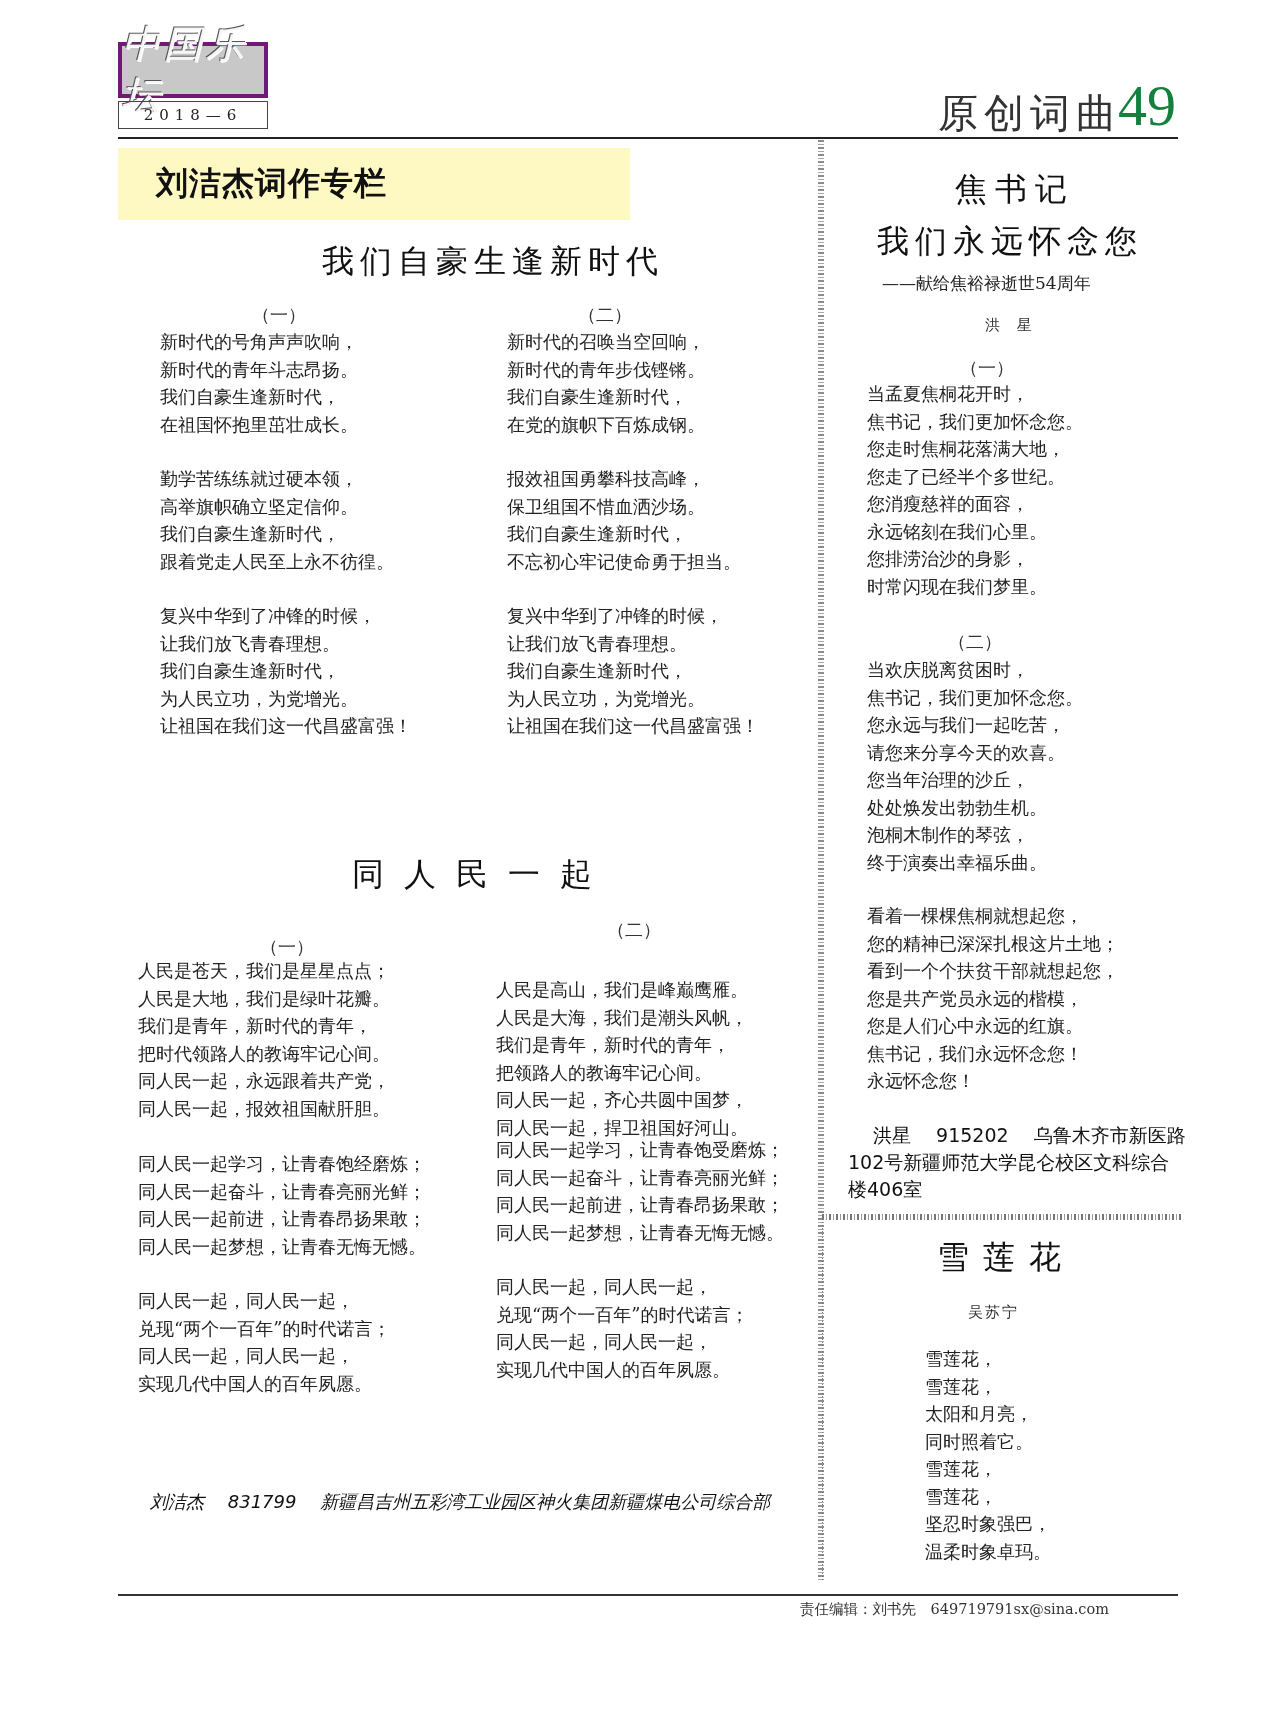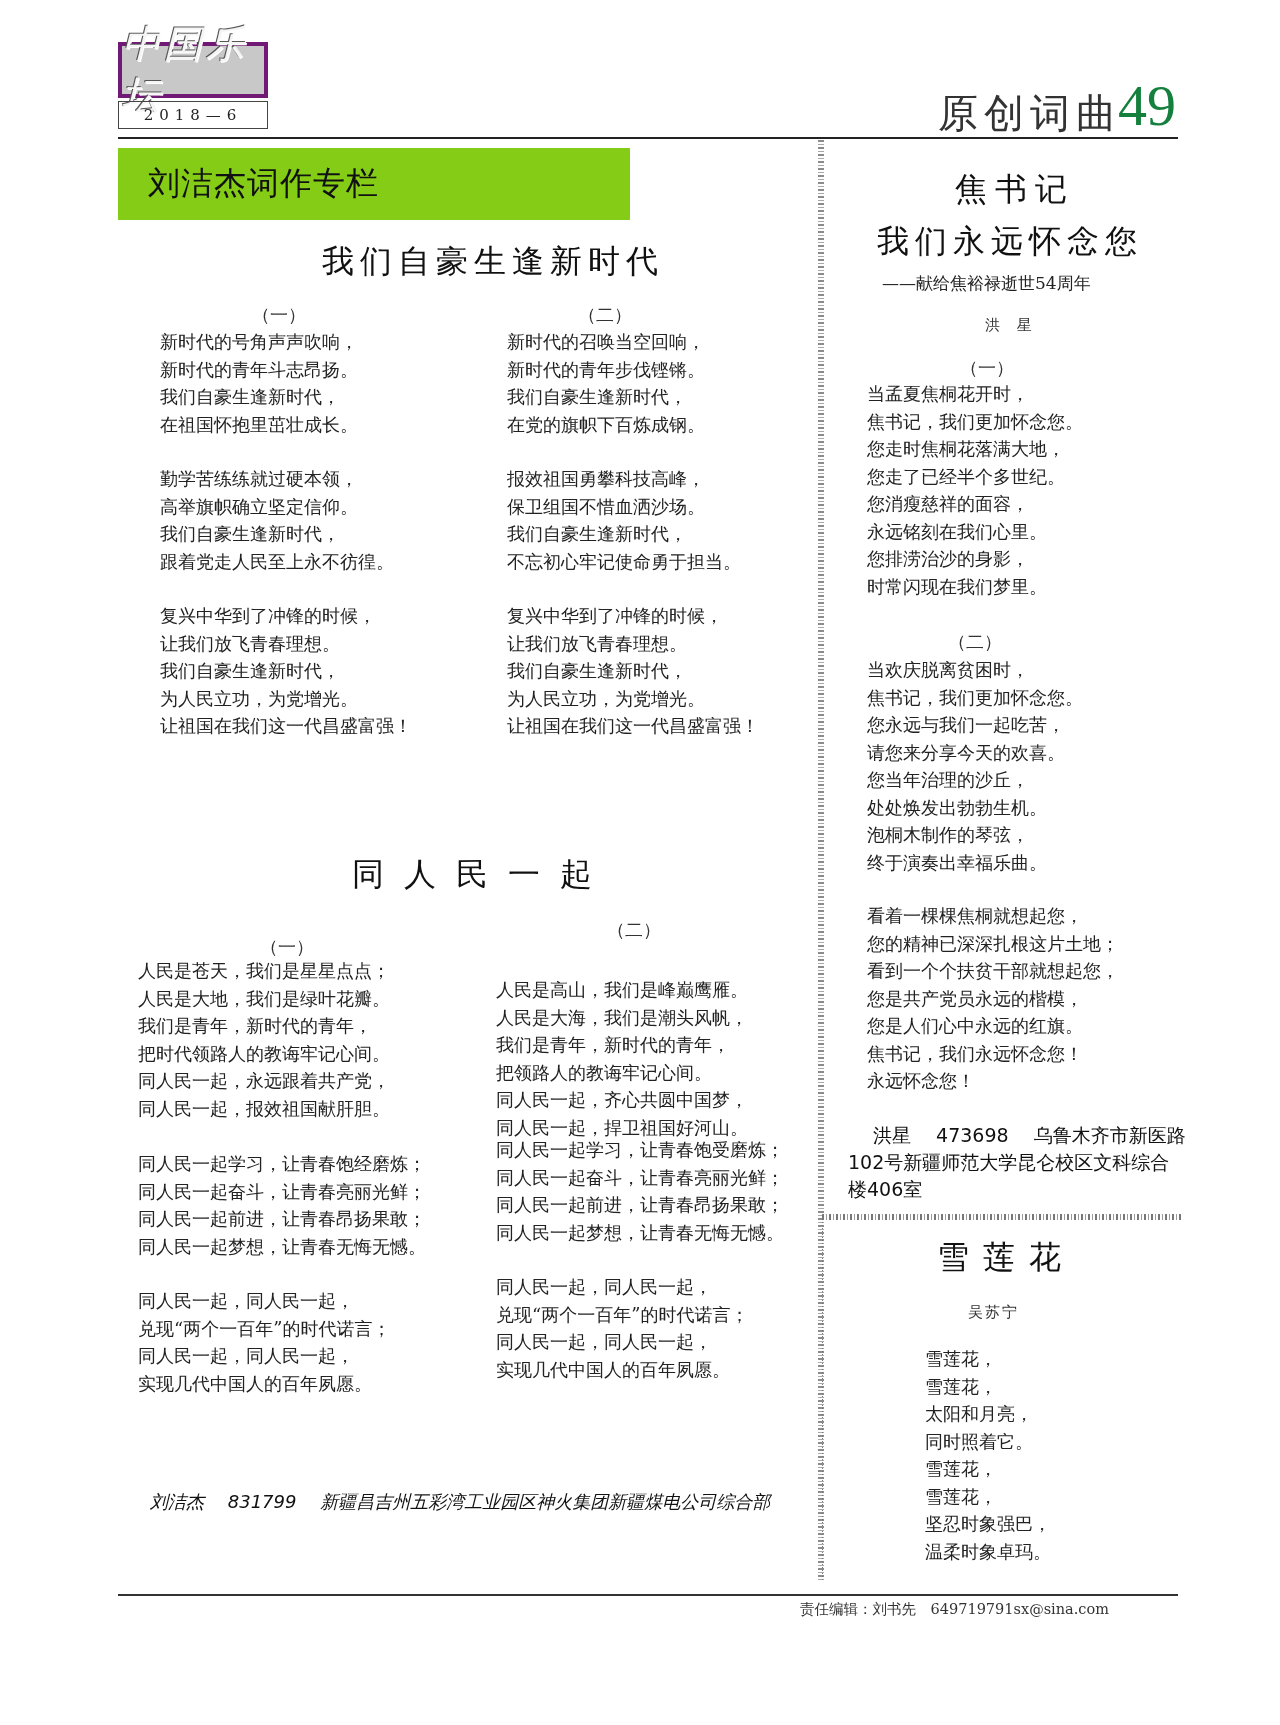--- a/index.html
+++ b/index.html
@@ -17,23 +17,23 @@
     .top-rule { position: absolute; left: 118px; top: 137px; width: 1060px; height: 2px; background: #222; }
     .bottom-rule { position: absolute; left: 118px; top: 1594px; width: 1060px; height: 1.5px; background: #333; }
 
     .vdivider { position: absolute; left: 818px; top: 140px; width: 6px; height: 1440px;
       background: repeating-linear-gradient(to bottom, #777 0 2px, #fff 2px 4px, #999 4px 5px, #fff 5px 7px); opacity: 0.85; }
     .vdivider-thin { position: absolute; left: 822px; top: 1222px; width: 1px; height: 360px;
       background: repeating-linear-gradient(to bottom, #777 0 1px, transparent 1px 3px); }
     .hdivider { position: absolute; left: 822px; top: 1214px; width: 360px; height: 6px;
       background: repeating-linear-gradient(to right, #777 0 2px, #fff 2px 4px, #999 4px 5px, #fff 5px 7px); }
 
-    .column-banner { position: absolute; left: 118px; top: 148px; width: 512px; height: 72px; background: #84cc16;
-      display: flex; align-items: center; padding-left: 30px; font-family: "DejaVu Sans", "Liberation Sans", sans-serif;
-      font-weight: normal; font-size: 32px; color: #111; letter-spacing: 1px; }
+    .column-banner { position: absolute; left: 118px; top: 148px; width: 512px; height: 72px; background: #fef9c3;
+      display: flex; align-items: center; padding-left: 38px; font-family: "DejaVu Sans", "Liberation Sans", sans-serif;
+      font-weight: bold; font-size: 32px; color: #111; letter-spacing: 1px; }
 
     .poem-title { position: absolute; font-size: 32px; color: #111; letter-spacing: 6px; }
     .stanza-num { position: absolute; font-size: 18px; color: #333; }
     .stanza { position: absolute; font-size: 18px; line-height: 27.5px; color: #222; white-space: pre; }
     .author { position: absolute; font-size: 15px; color: #333; letter-spacing: 6px; }
     .contact { position: absolute; font-family: "DejaVu Sans", "Liberation Sans", sans-serif; font-size: 18px; color: #111; white-space: pre; }
     .contact-multi { position: absolute; font-family: "DejaVu Sans", "Liberation Sans", sans-serif; font-size: 19px; line-height: 27px; color: #111; width: 340px; }
     .editor-line { position: absolute; left: 800px; top: 1600px; font-size: 14.5px; color: #333; white-space: pre; }
   </style>
 </head>
@@ -139,21 +139,21 @@
 处处焕发出勃勃生机。
 泡桐木制作的琴弦，
 终于演奏出幸福乐曲。</div>
 <div class="stanza" style="left:867px; top:903px;font-family:Liberation Serif, serif;">看着一棵棵焦桐就想起您，
 您的精神已深深扎根这片土地；
 看到一个个扶贫干部就想起您，
 您是共产党员永远的楷模，
 您是人们心中永远的红旗。
 焦书记，我们永远怀念您！
 永远怀念您！</div>
-<div class="contact-multi" style="left:848px; top:1122px;">　 洪星　 473698　 乌鲁木齐市新医路102号新疆师范大学昆仑校区文科综合楼406室</div>
+<div class="contact-multi" style="left:848px; top:1122px;">　 洪星　 915202　 乌鲁木齐市新医路102号新疆师范大学昆仑校区文科综合楼406室</div>
 
 <div class="poem-title" style="left:937px; top:1236px; letter-spacing:14px;">雪莲花</div>
 <div class="author" style="left:968px; top:1303px; letter-spacing:2px;">吴苏宁</div>
 <div class="stanza" style="left:925px; top:1345px; line-height:27.5px;">雪莲花，
 雪莲花，
 太阳和月亮，
 同时照着它。
 雪莲花，
 雪莲花，
 坚忍时象强巴，

